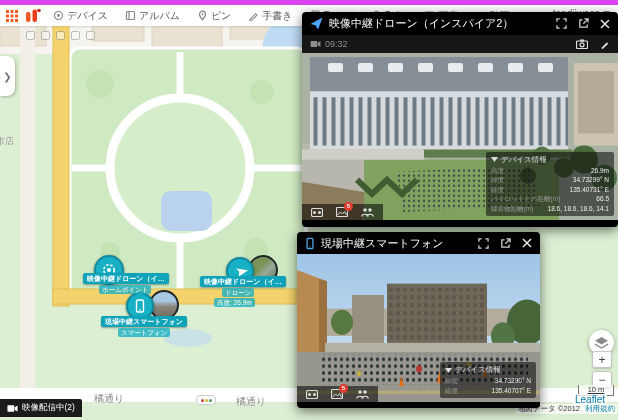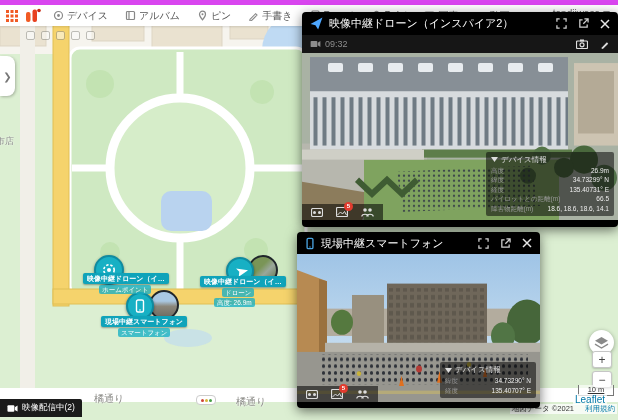--- a/index.html
+++ b/index.html
@@ -54,21 +54,21 @@
   .zoomctl button{width:20px;height:17px;background:#fff;border:1px solid #c6c6c6;border-radius:3px;
                   font-size:12px;line-height:12px;color:#444;padding:0;cursor:pointer;
                   box-shadow:0 1px 2px rgba(0,0,0,.2);font-family:"Liberation Sans",sans-serif;}
   .scalebar{position:absolute;left:578px;top:385px;width:34px;height:10px;
             border:1px solid #777;border-top:none;background:rgba(255,255,255,.6);
             font-size:7.5px;color:#333;text-align:center;line-height:9px;z-index:12;text-decoration:underline;}
   .leaflet-link{position:absolute;right:11px;top:394px;font-size:10px;color:#0078a8;
                 background:rgba(255,255,255,.75);padding:0 2px;z-index:12;cursor:pointer;}
   .attrib{position:absolute;right:1px;top:404px;font-size:7.5px;color:#333;
           background:rgba(255,255,255,.75);padding:0 2px;z-index:12;white-space:nowrap;}
-  .attrib a{color:#0078a8;text-decoration:none;margin-left:11px;cursor:pointer;}
+  .attrib a{color:#0078a8;text-decoration:none;margin-left:5px;cursor:pointer;}
   
   .vpanel{position:absolute;background:#000;border-radius:4px;
           box-shadow:0 3px 12px rgba(0,0,0,.55);z-index:30;display:flex;flex-direction:column;}
   #panel1{left:302px;top:12px;width:316px;height:215px;}
   #panel2{left:297px;top:232px;width:243px;height:176px;}
   .vp-header{height:23px;display:flex;align-items:center;gap:6px;padding:0 8px;color:#fff;font-size:11px;}
   .vp-title{flex:1;white-space:nowrap;overflow:hidden;text-overflow:ellipsis;}
   .vp-hicons{display:flex;gap:11px;align-items:center;}
   .vp-hicons .ib{cursor:pointer;display:flex;}
   .vp-sub{height:18px;display:flex;align-items:center;gap:4px;padding:0 8px;
@@ -184,21 +184,21 @@
     <polygon points="7.5,1 14,4.7 7.5,8.4 1,4.7" fill="#8a8a8a"></polygon>
     <polyline points="1,8.2 7.5,12 14,8.2" fill="none" stroke="#8a8a8a" stroke-width="1.4"></polyline>
   </svg>
 </div>
 <div class="zoomctl">
   <button>+</button>
   <button>−</button>
 </div>
 <div class="scalebar">10 m</div>
 <div class="leaflet-link">Leaflet</div>
-<div class="attrib"><span>地図データ ©2021</span><a>利用規約</a></div>
+<div class="attrib"><span>地図データ ©2012</span><a>利用規約</a></div>
 
 <div class="broadcast">
   <svg width="11" height="9" viewBox="0 0 12 9">
     <rect x="0.5" y="1" width="7.5" height="7" rx="1" fill="#fff"></rect>
     <polygon points="8.5,3 11.5,1.2 11.5,7.8 8.5,6" fill="#fff"></polygon>
   </svg>
   <span>映像配信中(2)</span>
 </div>
 
 <div class="toolbar">

